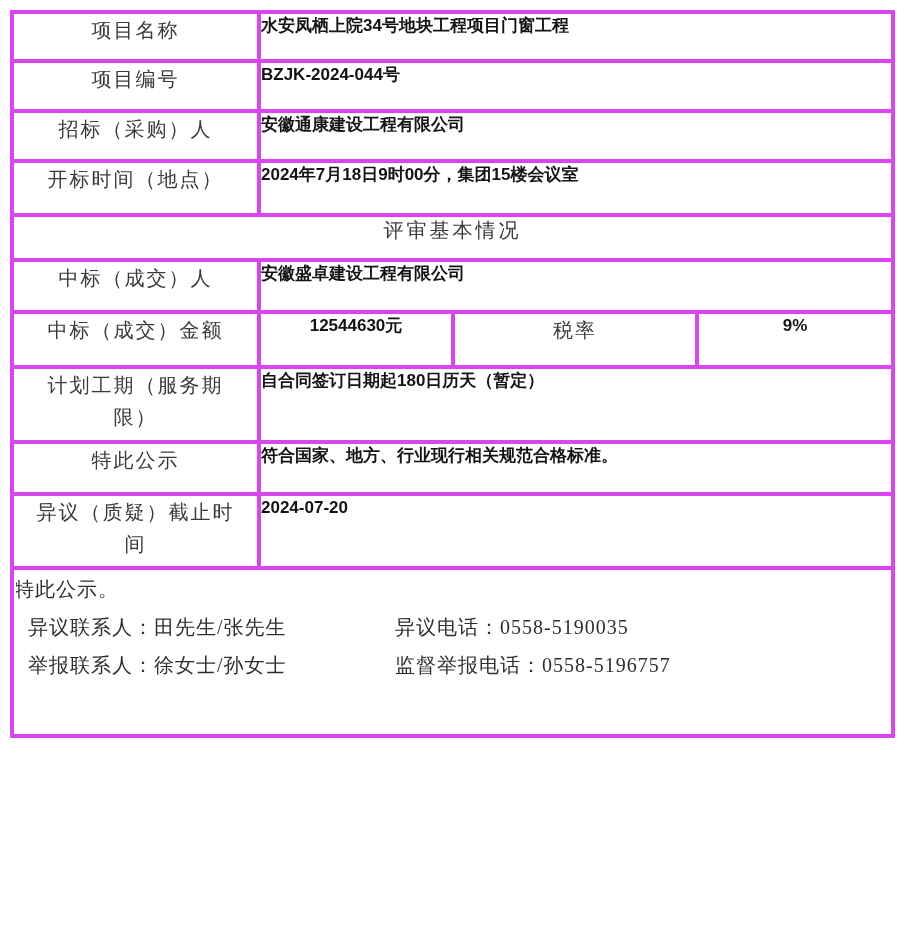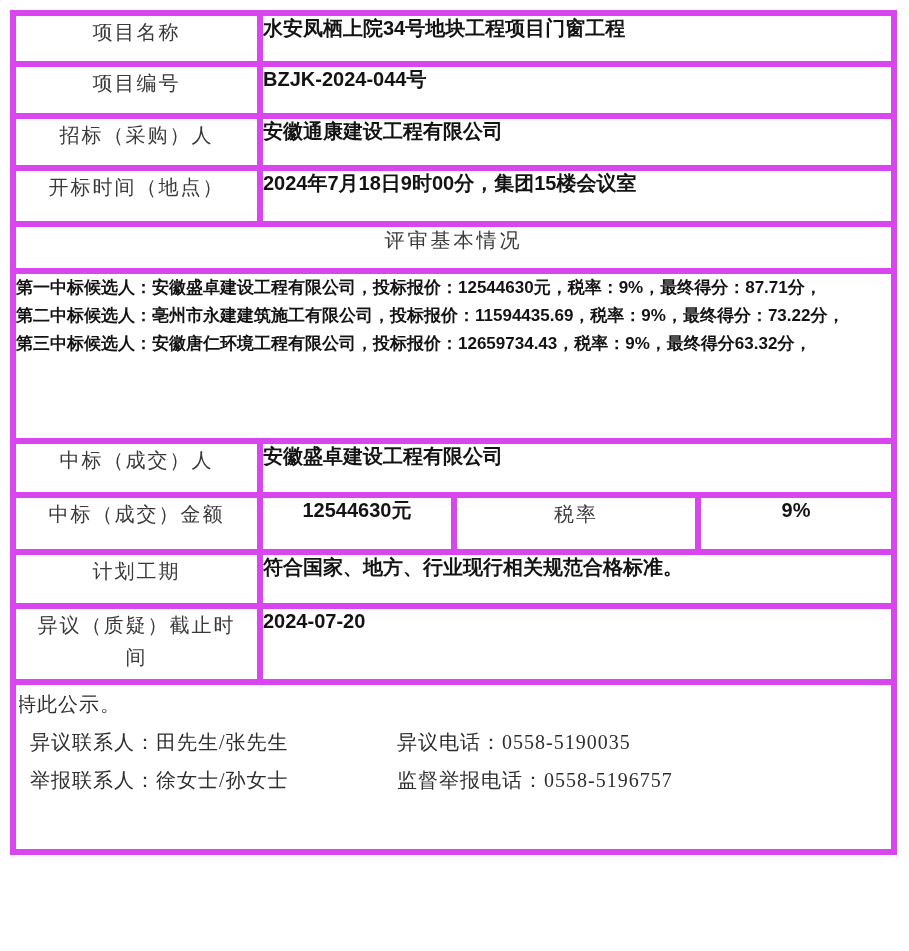--- a/index.html
+++ b/index.html
@@ -17,39 +17,39 @@
   table.announcement {
     position: absolute;
     left: 10px;
     top: 10px;
     width: 881px;
     border-collapse: collapse;
     table-layout: fixed;
     background: #ffffff;
   }
   table.announcement td {
-    border: 6px solid #d946ef;
+    border: 4px solid #d946ef;
     vertical-align: top;
     overflow: hidden;
     padding: 0;
   }
   .label-cell {
     font-family: "Liberation Serif", "DejaVu Serif", serif;
     font-size: 20px;
     letter-spacing: 2px;
     color: #3a3a3a;
     text-align: center;
     padding-top: 8px;
     white-space: pre-line;
     line-height: 32px;
   }
   .value-cell {
     font-family: "Liberation Sans", "DejaVu Sans", sans-serif;
     font-weight: bold;
-    font-size: 20px;
+    font-size: 17px;
     color: #131313;
     padding: 8px 8px 0 9px;
     line-height: 24px;
   }
   .section-header-cell {
     font-family: "Liberation Serif", "DejaVu Serif", serif;
     font-size: 20px;
     letter-spacing: 3px;
     color: #3a3a3a;
     text-align: center;
@@ -126,43 +126,41 @@
 
     <tr class="r4">
       <td class="label-cell">开标时间（地点）</td>
       <td class="value-cell" colspan="3">2024年7月18日9时00分，集团15楼会议室</td>
     </tr>
 
     <tr class="r5">
       <td class="section-header-cell" colspan="4">评审基本情况</td>
     </tr>
 
-    <tr class="r6">
-      <td class="candidates-cell" colspan="4">
-        <div class="candidate-line">第一中标候选人：安徽盛卓建设工程有限公司，投标报价：12544630元，税率：9%，最终得分：87.71分，</div>
-        <div class="candidate-line">第二中标候选人：亳州市永建建筑施工有限公司，投标报价：11594435.69，税率：9%，最终得分：73.22分，</div>
-        <div class="candidate-line">第三中标候选人：安徽唐仁环境工程有限公司，投标报价：12659734.43，税率：9%，最终得分63.32分，</div>
-      </td>
-    </tr>
 
     <tr class="r7">
       <td class="label-cell">中标（成交）人</td>
       <td class="value-cell" colspan="3">安徽盛卓建设工程有限公司</td>
     </tr>
 
     <tr class="r8">
       <td class="label-cell">中标（成交）金额</td>
       <td class="value-cell">12544630元</td>
       <td class="label-cell">税率</td>
       <td class="value-cell">9%</td>
     </tr>
 
+    <tr class="r9">
+      <td class="label-cell">计划工期（服务期
+限）</td>
+      <td class="value-cell" colspan="3">自合同签订日期起180日历天（暂定）</td>
+    </tr>
 
     <tr class="r10">
-      <td class="label-cell">计划工期</td>
+      <td class="label-cell">特此公示</td>
       <td class="value-cell" colspan="3">符合国家、地方、行业现行相关规范合格标准。</td>
     </tr>
 
 
     <tr class="r12">
       <td class="label-cell">异议（质疑）截止时
 间</td>
       <td class="value-cell" colspan="3">2024-07-20</td>
     </tr>
 

